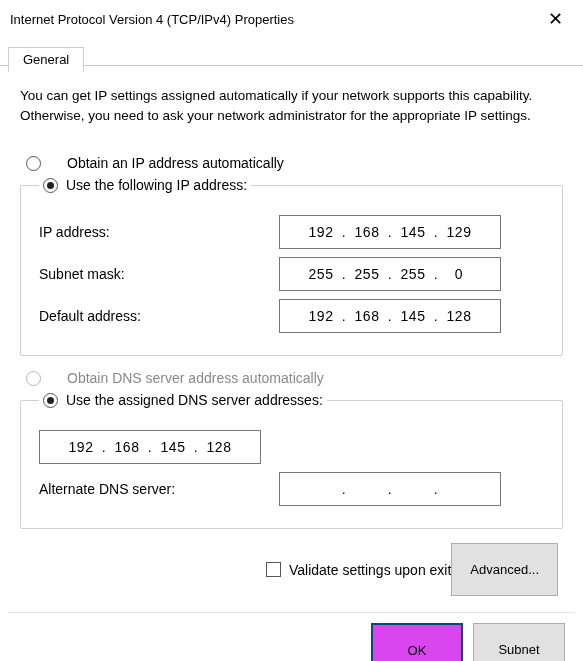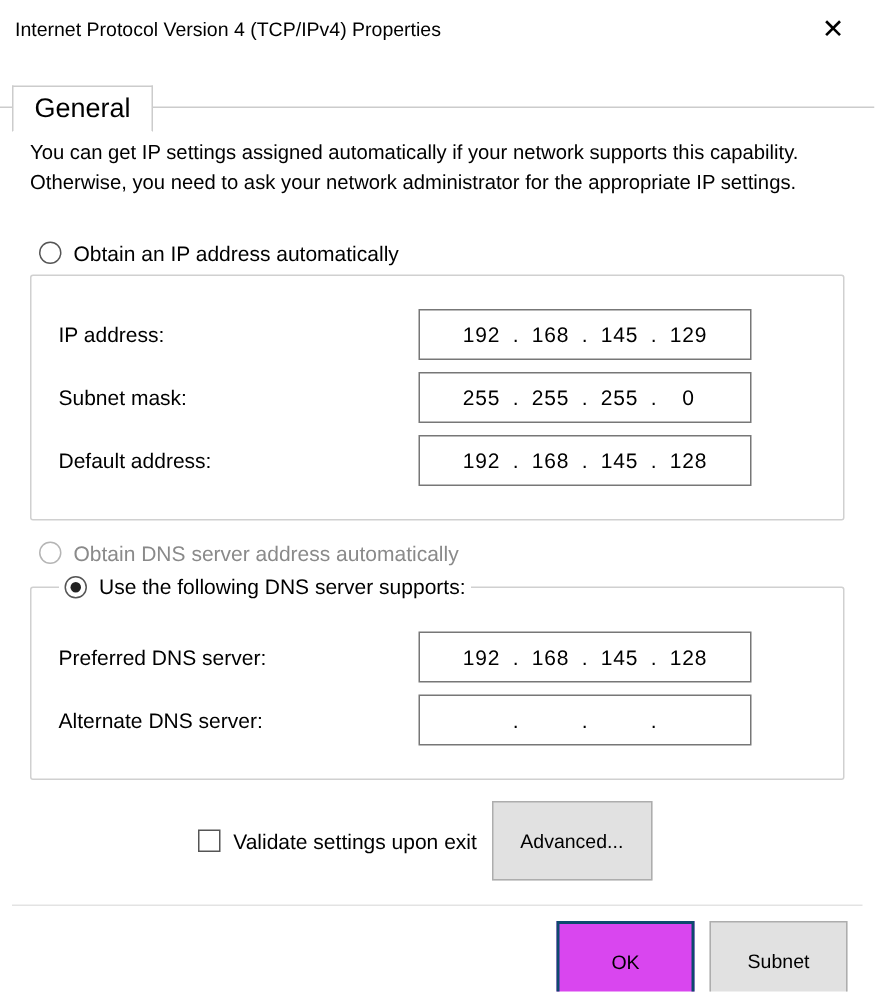--- a/index.html
+++ b/index.html
@@ -29,37 +29,37 @@
   .tab-row {
     display: flex;
     padding: 4px 8px 0 8px;
     border-bottom: 1px solid #ccc;
   }
   .tab {
     border: 1px solid #ccc;
     border-bottom: 1px solid #fff;
     background: #fff;
     padding: 4px 14px;
-    font-size: 18px;
+    font-size: 13px;
     position: relative;
-    top: 17px;
+    top: 7px;
     cursor: default;
   }
   .panel {
     padding: 14px 20px 14px 20px;
   }
   .intro {
     font-size: 13.5px;
     line-height: 1.45;
     margin: 6px 0 30px 0;
   }
   .radio-row {
     display: flex;
-    align-items: flex-start;
-    gap: 8px;
+    align-items: flex-end;
+    gap: 26px;
     margin: 4px 0 6px 6px;
     font-size: 14px;
   }
   .radio-row.disabled { color: #8a8a8a; }
   .radio {
     width: 15px; height: 15px;
     border: 1.3px solid #555;
     border-radius: 50%;
     display: inline-flex;
     align-items: center;
@@ -107,23 +107,22 @@
     padding: 0 6px;
     font-size: 14px;
     letter-spacing: 0.5px;
     background: #fff;
   }
   .ip-oct { width: 32px; text-align: center; display: inline-block; }
   .ip-dot { display:inline-block; width:6px; text-align:center; }
   .bottom-row {
     display: flex;
     align-items: center;
-    justify-content: center;
-    margin: 10px 18px 0 2px;
-    gap: 10px;
+    justify-content: flex-end;
+    margin: 10px 5px 0 2px;
   }
   .check-row { display: flex; align-items: center; gap: 8px; font-size: 14px; }
   .checkbox {
     width: 15px; height: 15px;
     border: 1.3px solid #555;
     display: inline-block;
     flex-shrink: 0;
   }
   .btn {
     border: 1px solid #adadad;
@@ -165,20 +164,28 @@
 <div class="panel">
 
   <div class="intro">You can get IP settings assigned automatically if your network supports this capability. Otherwise, you need to ask your network administrator for the appropriate IP settings.</div>
 
   <div class="radio-row">
     <span class="radio"></span>
     <span>Obtain an IP address automatically</span>
   </div>
 
   <fieldset class="group">
+    <legend>
+      <span class="legend-inline">
+        <span class="radio">
+            <span class="dot"></span>
+          </span>
+        <span>Use the following IP address:</span>
+      </span>
+    </legend>
 
     <div class="field-row">
       <div class="field-label">IP address:</div>
       <div class="ip-box">
         <span class="ip-oct">192</span>
           <span class="ip-dot">.</span>
         <span class="ip-oct">168</span>
           <span class="ip-dot">.</span>
         <span class="ip-oct">145</span>
           <span class="ip-dot">.</span>
@@ -217,26 +224,25 @@
     <span class="radio disabled-ring"></span>
     <span>Obtain DNS server address automatically</span>
   </div>
 
   <fieldset class="group">
     <legend>
       <span class="legend-inline">
         <span class="radio">
             <span class="dot"></span>
           </span>
-        <span>Use the following DNS server supports:</span>
+        <span>Use the assigned DNS server addresses:</span>
       </span>
     </legend>
 
     <div class="field-row">
-      <div class="field-label">Preferred DNS server:</div>
       <div class="ip-box">
         <span class="ip-oct">192</span>
           <span class="ip-dot">.</span>
         <span class="ip-oct">168</span>
           <span class="ip-dot">.</span>
         <span class="ip-oct">145</span>
           <span class="ip-dot">.</span>
         <span class="ip-oct">128</span>
       </div>
     </div>

